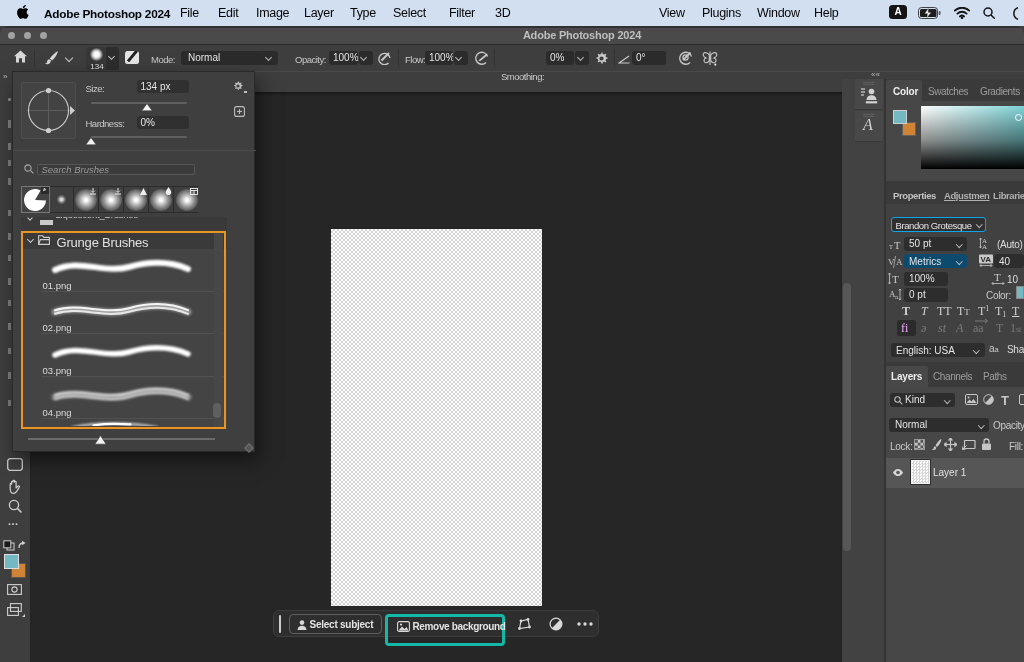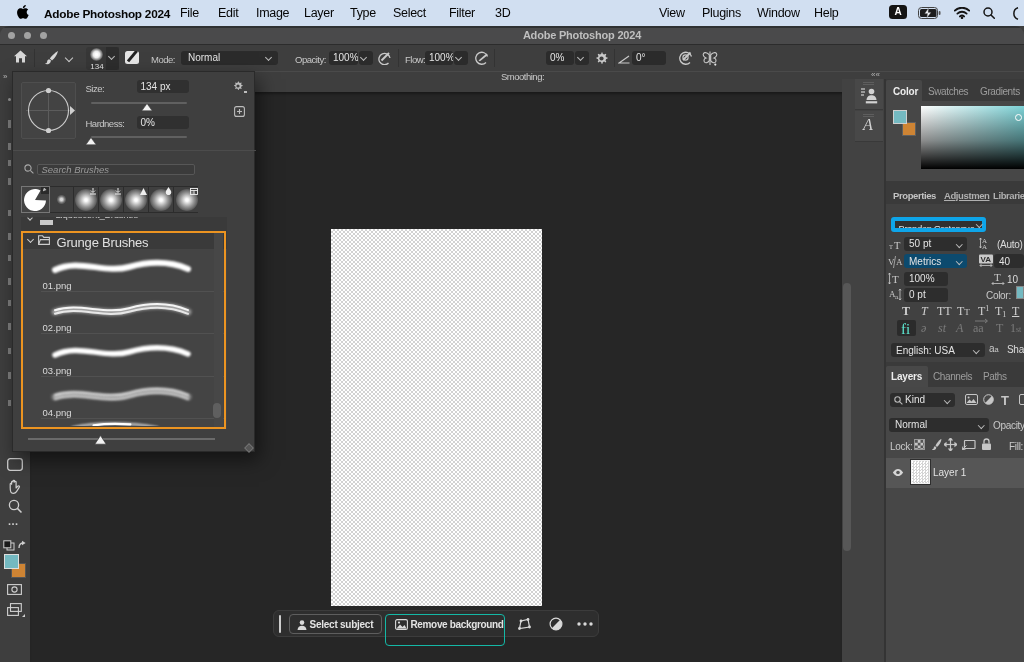--- a/index.html
+++ b/index.html
@@ -151,21 +151,21 @@
 
 <div class="abs" id="taskbar" style="left:272.5px;top:610px;width:326px;height:27px;background:#2e2e2e;border-radius:6px;border:1px solid #3c3c3c;">
   <div class="abs" style="left:5px;top:3.5px;width:2.5px;height:18px;border-radius:2px;background:#cccccc;"></div>
   <div class="abs" style="left:15px;top:2.5px;width:93px;height:20px;border:1px solid #5e5e5e;border-radius:4px;">
     <svg class="abs" style="left:6px;top:4px;" width="12" height="12" viewBox="0 0 12 12">
       <circle cx="6" cy="3.6" r="2.3" fill="#d9d9d9"></circle>
       <path d="M1.5 11 C1.8 8 3.6 6.8 6 6.8 C8.4 6.8 10.2 8 10.5 11 Z" fill="#d9d9d9"></path>
     </svg>
     <span class="abs" style="left:20px;top:4px;color:#e3e3e3;font-size:10px;font-weight:bold;letter-spacing:-0.25px;white-space:nowrap;">Select subject</span>
   </div>
-  <div class="abs" style="left:111px;top:2.5px;width:120px;height:32px;border:1px solid #14b8a6;border-radius:4px;">
+  <div class="abs" style="left:111px;top:2.5px;width:120px;height:32px;border:3px solid #14b8a6;border-radius:4px;">
     <svg class="abs" style="left:9px;top:4.5px;" width="13" height="11" viewBox="0 0 13 11">
       <rect x="0.6" y="0.6" width="11.8" height="9.8" rx="1.5" fill="none" stroke="#d9d9d9" stroke-width="1.1"></rect>
       <circle cx="4" cy="3.6" r="1.1" fill="#d9d9d9"></circle>
       <path d="M1.5 9.5 L5 5.5 L7.5 8 L9.5 6 L11.5 9.5 Z" fill="#d9d9d9"></path>
     </svg>
     <span class="abs" style="left:25px;top:4px;color:#e3e3e3;font-size:10px;font-weight:bold;letter-spacing:-0.35px;white-space:nowrap;">Remove background</span>
   </div>
   <svg class="abs" style="left:243px;top:6px;" width="15" height="14" viewBox="0 0 15 14">
     <path d="M2.5 11.5 L4 4 L11 2.5 L12.5 10 Z" fill="none" stroke="#d9d9d9" stroke-width="1.2"></path>
     <circle cx="2.5" cy="11.5" r="1.4" fill="#d9d9d9"></circle>
@@ -274,21 +274,21 @@
     <div class="abs" style="left:7px;top:9px;width:14px;height:14px;background:#74b9c1;border:1.5px solid #cfcfcf;"></div>
   </div>
 
   <div class="abs" style="left:0;top:105px;width:138px;height:20px;background:#3a3a3a;">
     <span class="abs" style="left:7px;top:6px;color:#c3c3c3;font-size:9.5px;letter-spacing:-0.4px;font-weight:bold;">Properties</span>
     <span class="abs" style="left:58px;top:6px;color:#b0b0b0;font-size:9.5px;letter-spacing:-0.4px;font-weight:bold;text-decoration:underline;">Adjustmen</span>
     <span class="abs" style="left:107px;top:6px;color:#b0b0b0;font-size:9.5px;letter-spacing:-0.4px;font-weight:bold;">Librarie</span>
   </div>
 
   <div class="abs" style="left:0;top:125px;width:138px;height:158px;background:#414141;">
-    <div class="abs field" style="left:4.5px;top:13px;width:95.5px;height:14.5px;padding:1.5px 0 0 4px;border:4px solid #0ea5e9;background:#303030;font-size:9.5px;letter-spacing:-0.4px;">Brandon Grotesque</div>
+    <div class="abs field" style="left:4.5px;top:13px;width:95.5px;height:14.5px;padding:1.5px 0 0 4px;border:1px solid #0ea5e9;background:#303030;font-size:9.5px;letter-spacing:-0.4px;">Brandon Grotesque</div>
     <div class="abs chev" style="left:91px;top:18px;border-right:1.3px solid #bbb;border-bottom:1.3px solid #bbb;transform:rotate(45deg);width:4.5px;height:4.5px;"></div>
     <div class="abs field" style="left:106px;top:13px;width:32px;height:32px;padding:1.5px 0 0 5px;border:4px solid #c2410c;background:#303030;margin-left:40px;">Black</div>
 
     <svg class="abs" style="left:3px;top:34.5px;" width="14" height="11" viewBox="0 0 14 11">
         <text x="0" y="9.5" fill="#c9c9c9" font-size="6.5" font-family="Liberation Serif">T</text>
         <text x="5" y="9.5" fill="#c9c9c9" font-size="10.5" font-family="Liberation Serif">T</text>
       </svg>
     <div class="abs field" style="left:18px;top:32.5px;width:63px;height:14px;padding:1.5px 0 0 5px;background:#2d2d2d;">50 pt</div>
     <div class="abs chev" style="left:71px;top:37.5px;border-right:1.3px solid #bbb;border-bottom:1.3px solid #bbb;transform:rotate(45deg);width:4.5px;height:4.5px;"></div>
     <svg class="abs" style="left:93px;top:33px;" width="14" height="13" viewBox="0 0 14 13">
@@ -336,21 +336,21 @@
       <span class="abs" style="left:0px;top:0px;font-weight:bold;">T</span>
       <span class="abs" style="left:19px;top:0px;font-style:italic;">T</span>
       <span class="abs" style="left:35px;top:0px;">TT</span>
       <span class="abs" style="left:55px;top:0px;">T<span style="font-size:9px;">T</span></span>
       <span class="abs" style="left:76px;top:0px;">T<span style="font-size:8px;vertical-align:4px;">1</span></span>
       <span class="abs" style="left:93px;top:0px;">T<span style="font-size:8px;vertical-align:-2px;">1</span></span>
       <span class="abs" style="left:110px;top:0px;text-decoration:underline;">T</span>
     </div>
 
     <div class="abs" style="left:11px;top:116px;width:19px;height:16px;background:#2b2b2b;border-radius:2px;"></div>
-    <div class="abs" style="left:15px;top:117px;color:#5eead4;font-family:'Liberation Serif',serif;font-size:15px;">fi</div>
+    <div class="abs" style="left:15px;top:117px;color:#f0abfc;font-family:'Liberation Serif',serif;font-size:12px;">fi</div>
     <div class="abs" style="left:32px;top:117px;width:106px;color:#7b7b7b;font-family:'Liberation Serif',serif;font-size:12px;">
       <span class="abs" style="left:3px;top:0;font-style:italic;">ə</span>
       <span class="abs" style="left:20px;top:0;font-style:italic;">st</span>
       <span class="abs" style="left:38px;top:0;font-style:italic;font-family:'Liberation Serif',serif;">A</span>
       <span class="abs" style="left:55px;top:0;">aa</span>
       <span class="abs" style="left:78px;top:0;">T</span>
       <span class="abs" style="left:92px;top:0;">1<span style="font-size:8px;">st</span></span>
     </div>
     <svg class="abs" style="left:89px;top:114px;" width="14" height="6" viewBox="0 0 14 6">
         <path d="M0 3 L12 3 M10 1 L12.5 3 L10 5" stroke="#7b7b7b" stroke-width="1" fill="none"></path>

